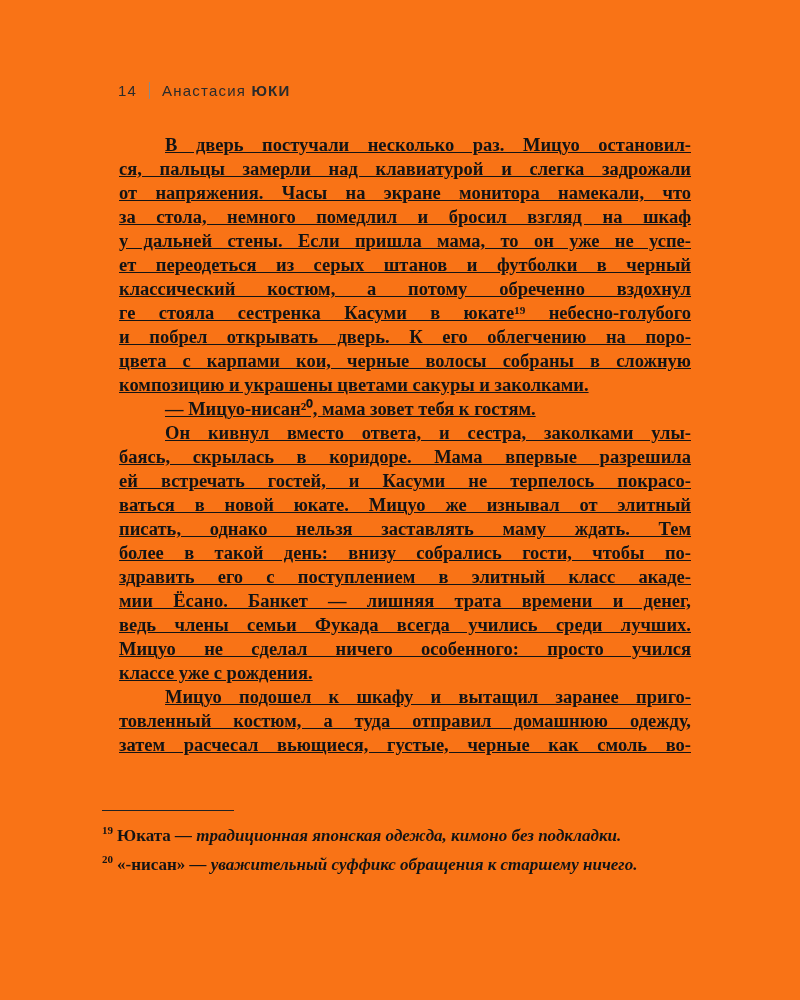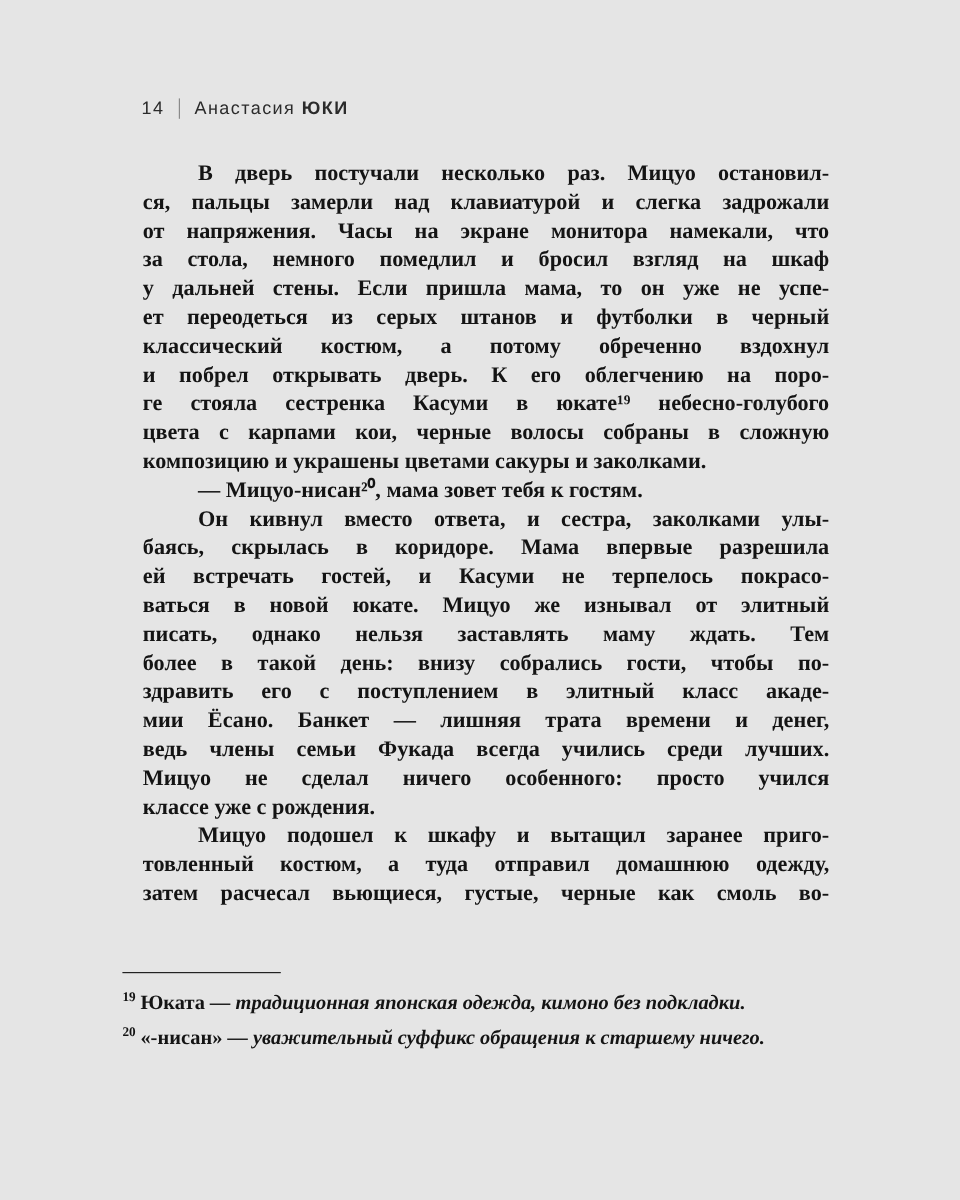--- a/index.html
+++ b/index.html
@@ -4,21 +4,21 @@
 <style>
   html, body {
     margin: 0;
     padding: 0;
     background: #ffffff;
   }
   .page {
     position: relative;
     width: 800px;
     height: 1000px;
-    background: #e5e5e5;
+    background: #f97316;
     font-family: "Liberation Serif", serif;
     color: #161616;
     overflow: hidden;
   }
   
   .running-head {
     position: absolute;
     left: 118px;
     top: 82px;
     display: flex;
@@ -50,20 +50,21 @@
     width: 572px;
     font-size: 18.5px;
     line-height: 24px;
     font-weight: bold;
     color: #141414;
   }
   .line {
     text-align: justify;
     text-align-last: left;
     white-space: normal;
+    text-decoration: underline;
   }
   .line.just {
     text-align-last: justify;
   }
   .line.p-first {
     text-indent: 46px;
   }
   
   .footnotes {
     position: absolute;
@@ -110,22 +111,22 @@
   </header>
 
   <main class="text-block" id="body-text">
       <div class="line just p-first">В дверь постучали несколько раз. Мицуо остановил-</div>
       <div class="line just">ся, пальцы замерли над клавиатурой и слегка задрожали</div>
       <div class="line just">от напряжения. Часы на экране монитора намекали, что</div>
       <div class="line just">за стола, немного помедлил и бросил взгляд на шкаф</div>
       <div class="line just">у дальней стены. Если пришла мама, то он уже не успе-</div>
       <div class="line just">ет переодеться из серых штанов и футболки в черный</div>
       <div class="line just">классический костюм, а потому обреченно вздохнул</div>
+      <div class="line just">ге стояла сестренка Касуми в юкате¹⁹ небесно-голубого</div>
       <div class="line just">и побрел открывать дверь. К его облегчению на поро-</div>
-      <div class="line just">ге стояла сестренка Касуми в юкате¹⁹ небесно-голубого</div>
       <div class="line just">цвета с карпами кои, черные волосы собраны в сложную</div>
       <div class="line">композицию и украшены цветами сакуры и заколками.</div>
       <div class="line p-first">— Мицуо-нисан²⁰, мама зовет тебя к гостям.</div>
       <div class="line just p-first">Он кивнул вместо ответа, и сестра, заколками улы-</div>
       <div class="line just">баясь, скрылась в коридоре. Мама впервые разрешила</div>
       <div class="line just">ей встречать гостей, и Касуми не терпелось покрасо-</div>
       <div class="line just">ваться в новой юкате. Мицуо же изнывал от элитный</div>
       <div class="line just">писать, однако нельзя заставлять маму ждать. Тем</div>
       <div class="line just">более в такой день: внизу собрались гости, чтобы по-</div>
       <div class="line just">здравить его с поступлением в элитный класс акаде-</div>

